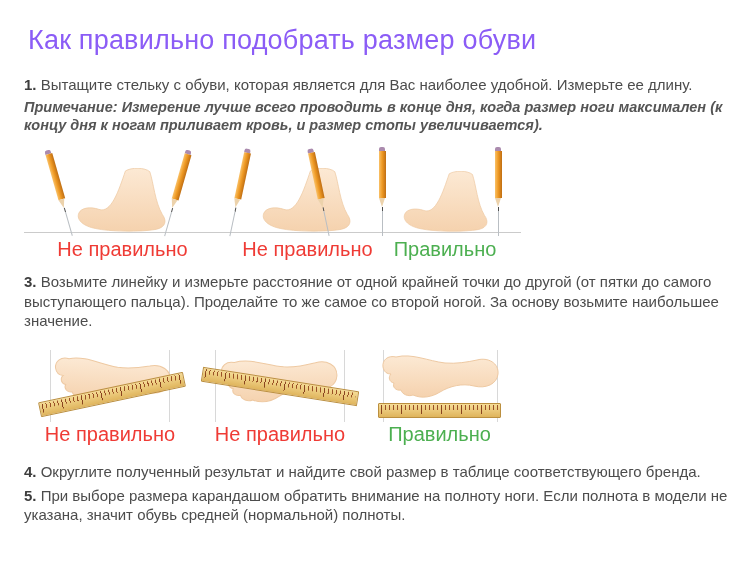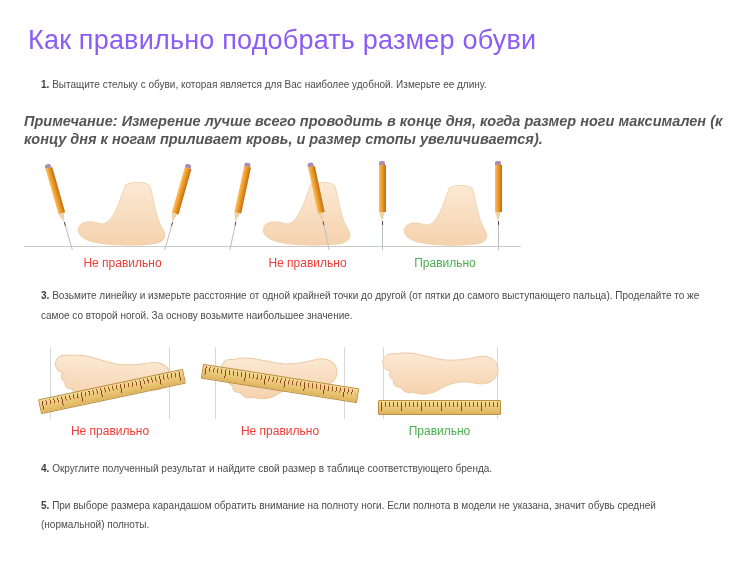--- a/index.html
+++ b/index.html
@@ -2,21 +2,21 @@
 <html lang="ru"><head>
 <meta charset="utf-8">
 <style>
   html,body{margin:0;padding:0;}
   body{
     width:750px;height:564px;background:#ffffff;overflow:hidden;
     font-family:"Liberation Sans", sans-serif;color:#4c4c4c;
   }
   .content{padding:18px 15px 0 24px;}
   h1{font-size:27px;line-height:36px;font-weight:400;color:#8b5cf6;margin:4px;letter-spacing:.2px;}
-  .step{font-size:10px;line-height:19.5px;margin:17px;}
+  .step{font-size:15px;line-height:19.5px;margin:0;}
   .step .num{font-weight:700;color:#3d3d3d;}
   .step1{margin-top:17px;}
   .step2{margin-top:8.5px;}
   .note{font-size:14.5px;line-height:18px;font-style:italic;color:#555;margin-top:3px;font-weight:bold;}
   .step3{margin-top:12px;}
   .step4{margin-top:19px;}
   .step5{margin-top:4.5px;}
 
   
   .figrow{position:relative;width:711px;}
@@ -24,21 +24,21 @@
   .row2{height:98px;margin-top:14px;}
   .fig{position:absolute;top:0;bottom:0;}
   .fig1a{left:6px;width:185px;}
   .fig1b{left:191px;width:185px;}
   .fig1c{left:351px;width:140px;}
   .fig2a{left:16px;width:140px;}
   .fig2b{left:181px;width:150px;}
   .fig2c{left:348px;width:135px;}
 
   .figlabel{position:absolute;left:0;right:0;text-align:center;
-    font-size:12px;line-height:18px;}
+    font-size:20px;line-height:18px;}
   .row1 .figlabel{top:92px;}
   .row2 .figlabel{top:80px;}
   .wrong{color:#ef3b35;}
   .right{color:#4caf50;}
 
   
   .ground{position:absolute;left:-6px;right:-6px;top:84px;border-top:1px solid #cbcbcb;}
 
   
   .sfoot{position:absolute;left:28px;top:20px;width:126px;height:65px;z-index:1;}

